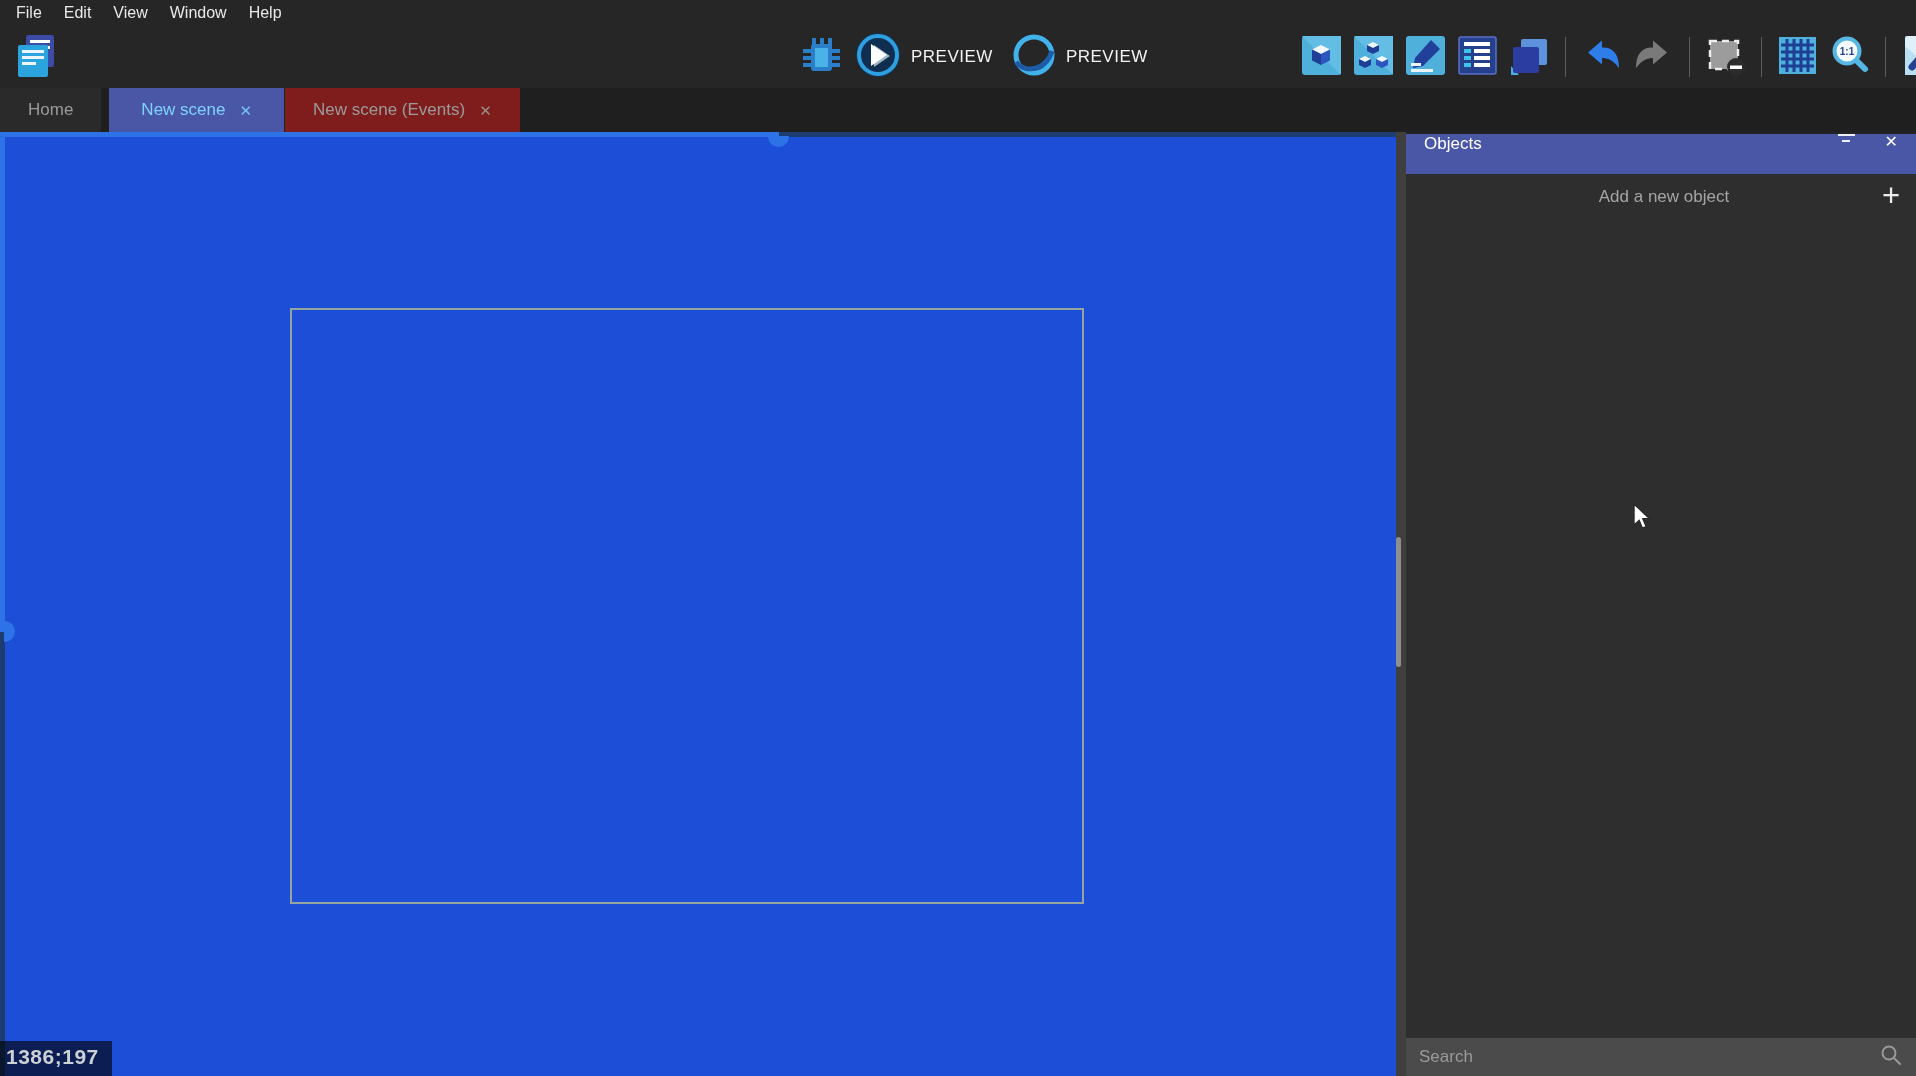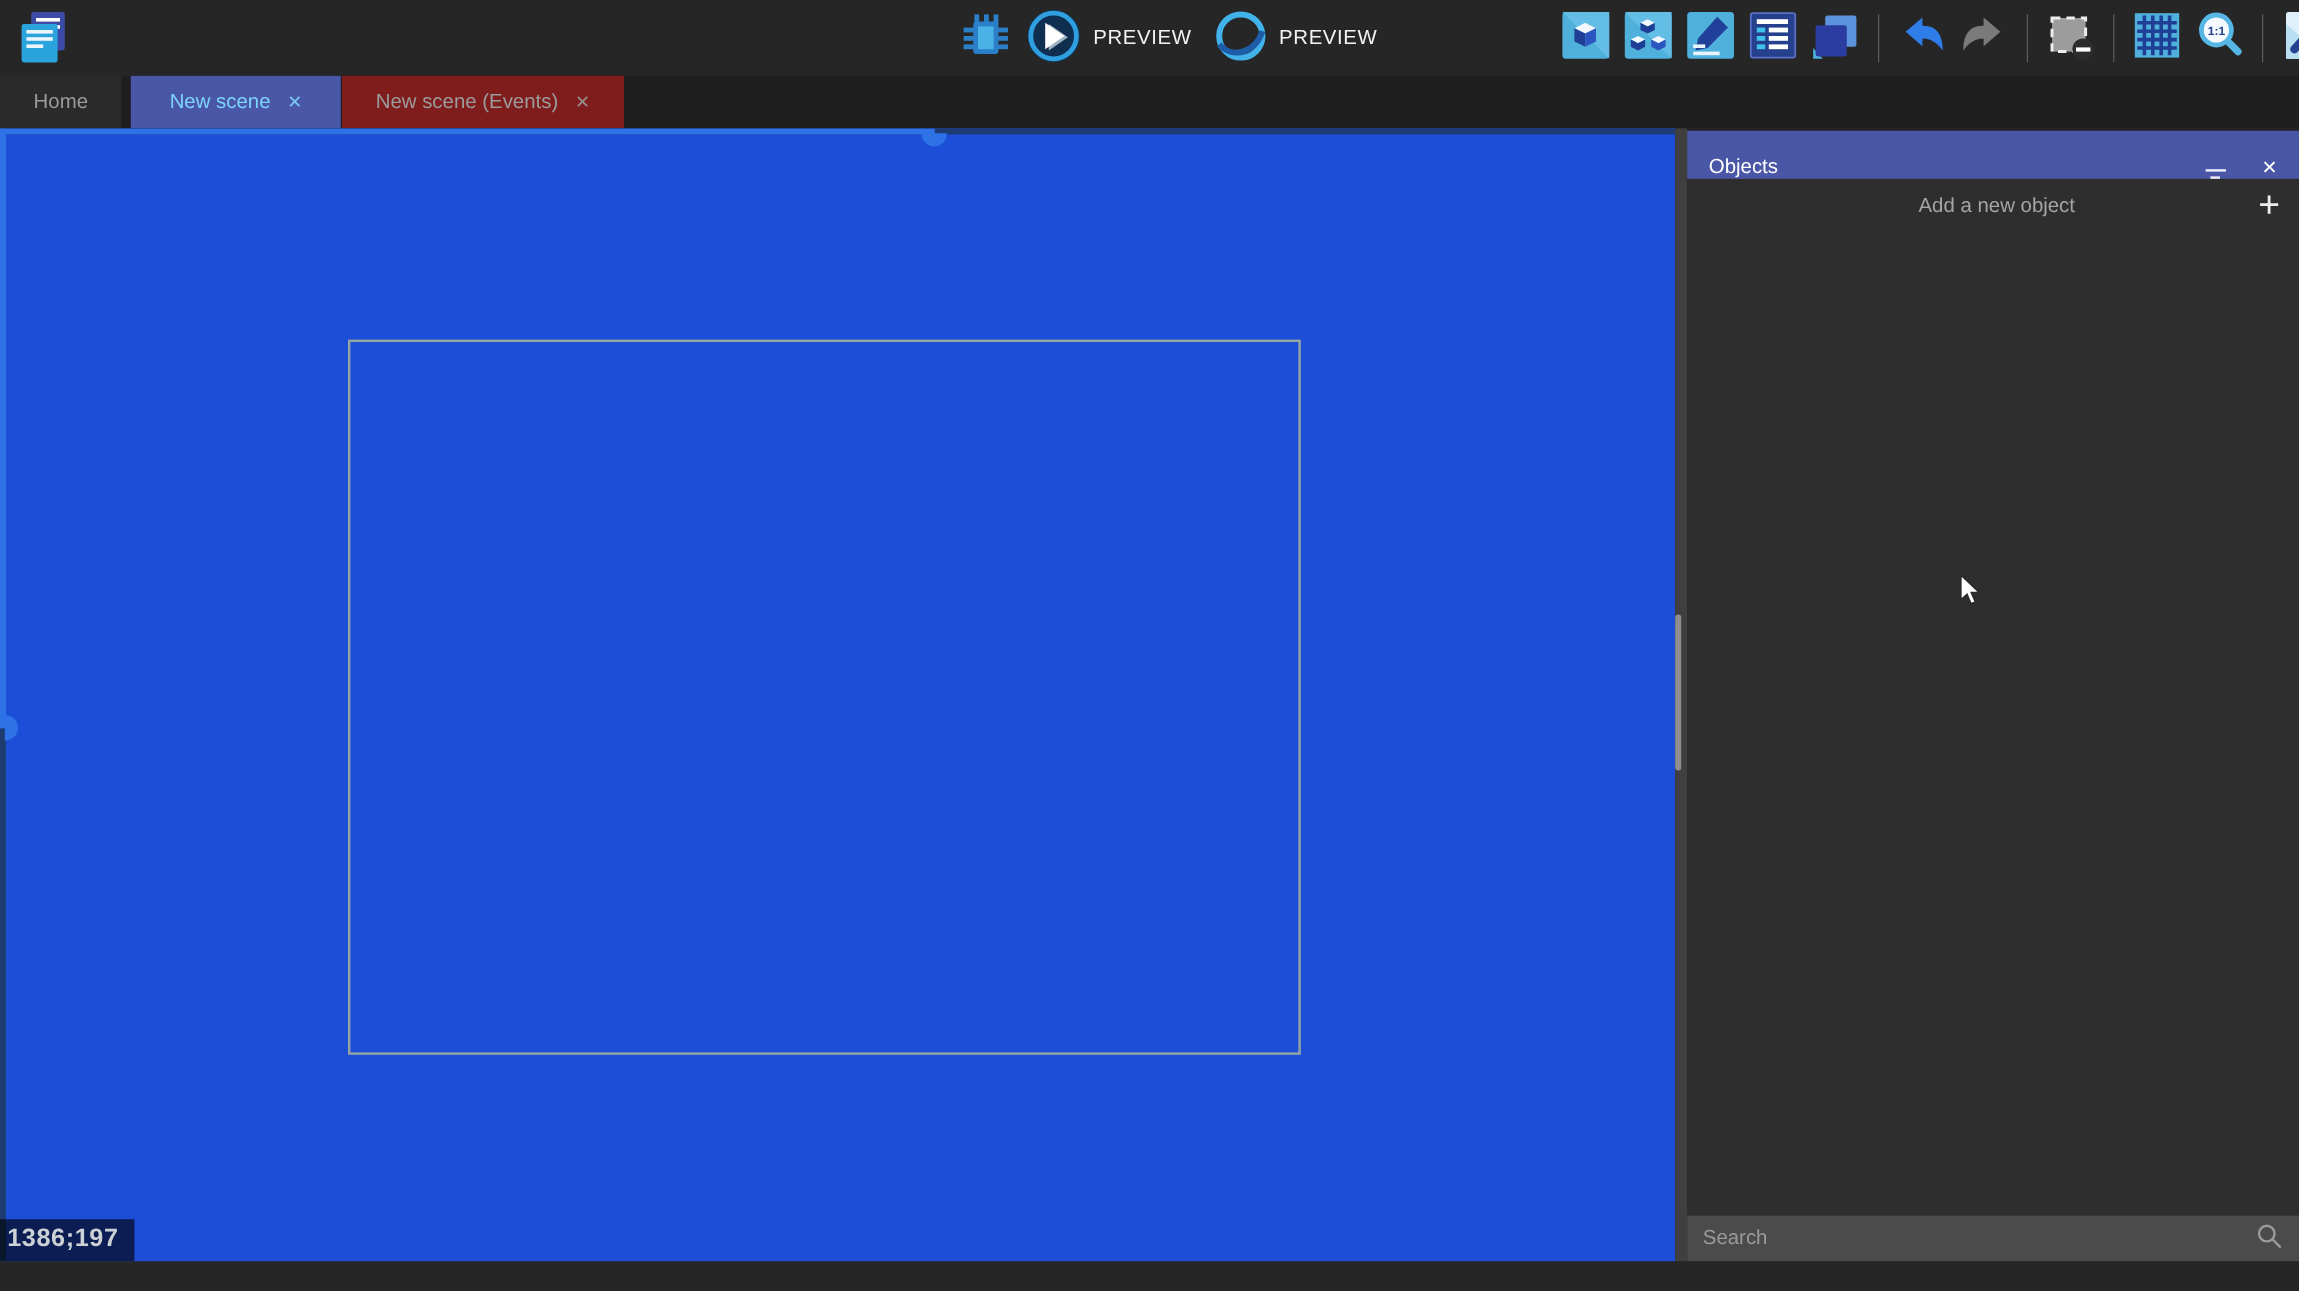--- a/index.html
+++ b/index.html
@@ -41,40 +41,47 @@
   .vthumb { position:absolute; top:489px; left:4px; width:11px; height:21px; background:#2e72e8; border-radius:0 11px 11px 0; }
   .scene-frame { position:absolute; left:290px; top:176px; width:794px; height:596px; border:2px solid #96a4a2; }
   .coords { position:absolute; left:0; bottom:0; background:rgba(0,0,0,.62); color:#ccd1d5; font-weight:bold; font-size:21px; padding:4px 13px 7px 6px; letter-spacing:.5px; }
 
   
   .divider { width:10px; background:#3f3f3f; position:relative; flex:none; }
   .divider-thumb { position:absolute; left:0; top:405px; width:5px; height:130px; background:#8f8f8f; border-radius:3px; }
 
   
   .panel { flex:1; background:#2e2e2e; display:flex; flex-direction:column; position:relative; border-top:2px solid #232323; }
-  .panel-header { height:40px; background:#4a56a6; display:flex; align-items:flex-end; padding:0 18px; flex:none; }
+  .panel-header { height:40px; background:#4a56a6; display:flex; align-items:flex-start; padding:0 18px; flex:none; }
   .panel-title { flex:1; color:#fff; font-size:17px; }
   .filter-icon { display:flex; flex-direction:column; align-items:center; gap:4px; margin-right:30px; }
   .filter-icon .f1 { width:17px; height:2px; background:#eef0fa; }
   .filter-icon .f2 { width:8px; height:2px; background:#eef0fa; }
   .panel-close { color:#fff; font-size:16px; line-height:1; }
   .add-row { height:46px; display:flex; align-items:center; padding:0 16px; flex:none; }
   .add-label { flex:1; text-align:center; color:#a5a5a5; font-size:17px; padding-left:24px; }
   .add-plus { font-size:31px; font-weight:300; color:#ececec; line-height:1; margin-top:-4px; }
   .panel-body { flex:1; position:relative; }
   .cursor { position:absolute; left:227px; top:283px; }
   .search-bar { height:38px; background:#4b4b4b; display:flex; align-items:center; padding:0 13px; flex:none; }
   .search-input { flex:1; background:transparent; border:none; outline:none; color:#fdba74; font-size:17px; font-family:"Liberation Sans", sans-serif; }
   .search-input::placeholder { color:#9a9a9a; opacity:1; }
 </style>
 </head>
 <body>
 
 <div class="app">
 
+  <div class="menubar">
+    <span class="menu-item">File</span>
+    <span class="menu-item">Edit</span>
+    <span class="menu-item">View</span>
+    <span class="menu-item">Window</span>
+    <span class="menu-item">Help</span>
+  </div>
 
   <div class="toolbar">
 
     <div class="tb-left tb-btn">
       <span>
         <svg width="44" height="46" viewBox="0 0 44 46">
           <rect x="12" y="2" width="28" height="32" rx="2" fill="#3c4ba6"></rect>
           <rect x="16" y="7" width="20" height="3" fill="#ffffff"></rect>
           <rect x="16" y="13" width="20" height="3" fill="#ffffff"></rect>
           <rect x="4" y="12" width="30" height="32" rx="2" fill="#2ba3dc"></rect>

